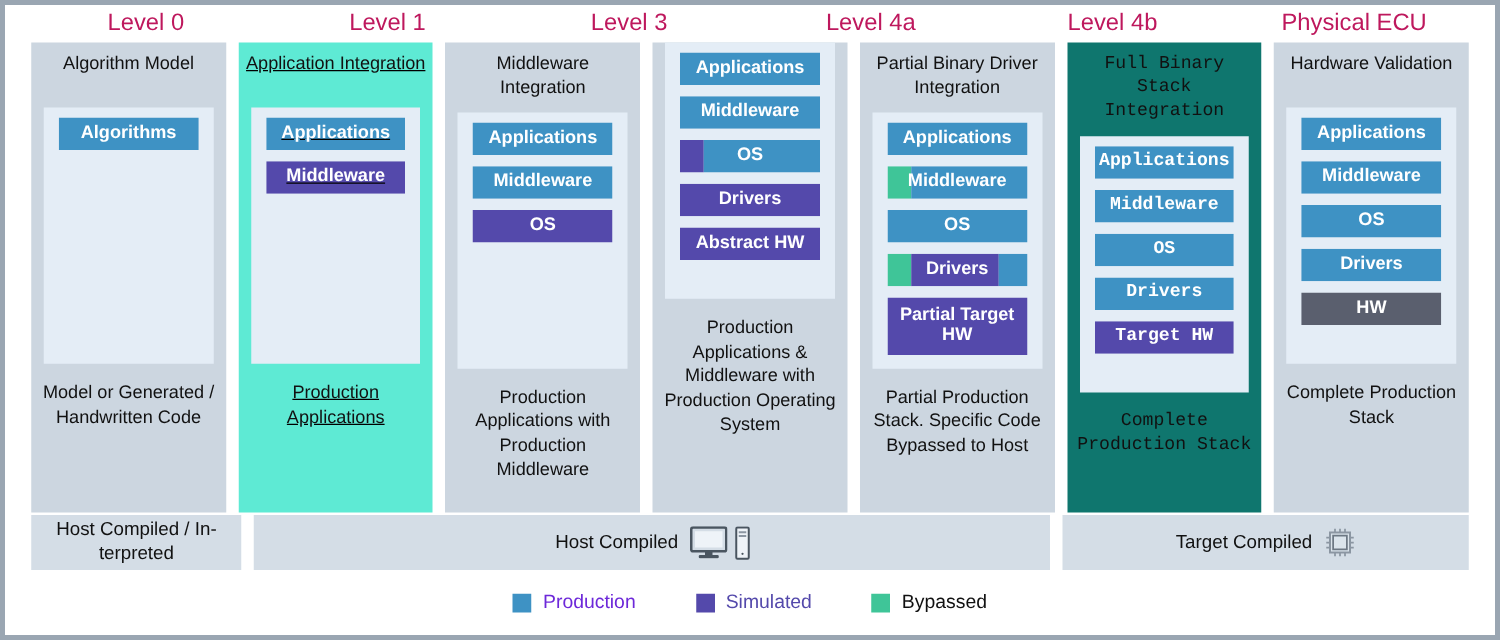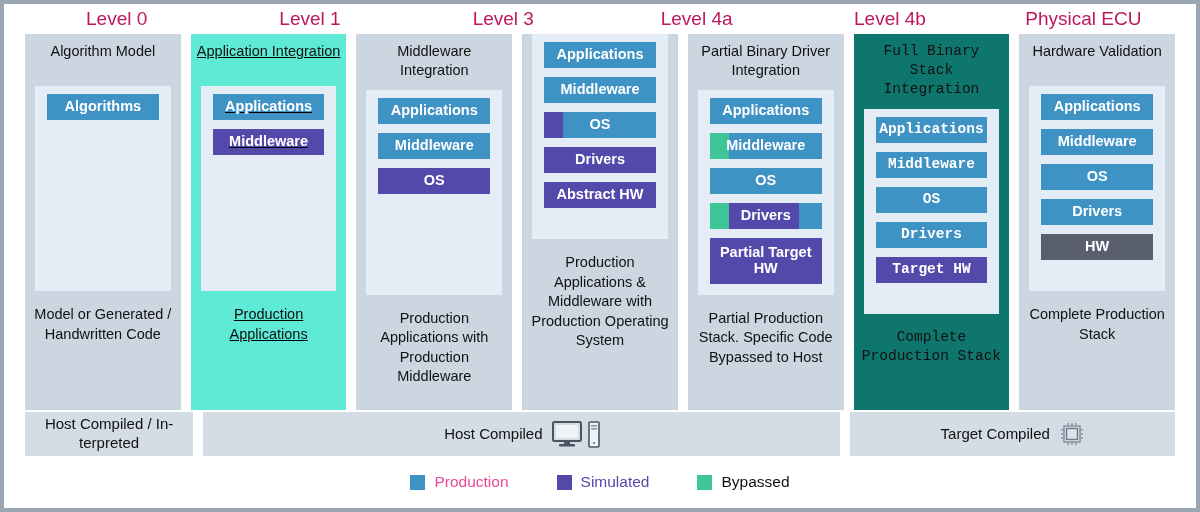--- a/index.html
+++ b/index.html
@@ -380,21 +380,21 @@
               </g>
             </svg>
           </span>
         </span>
       </div>
     </div>
 
   <div id="legend">
       <div class="legend-item">
         <span class="swatch" style="background: rgb(62, 146, 196);"></span>
-        <span style="color: #ec4899;">Production</span>
+        <span style="color: #6d28d9;">Production</span>
       </div>
       <div class="legend-item">
         <span class="swatch" style="background: rgb(84, 73, 171);"></span>
         <span style="color: rgb(84, 73, 171);">Simulated</span>
       </div>
       <div class="legend-item">
         <span class="swatch" style="background: rgb(63, 197, 152);"></span>
         <span style="color: rgb(17, 17, 17);">Bypassed</span>
       </div>
     </div>

